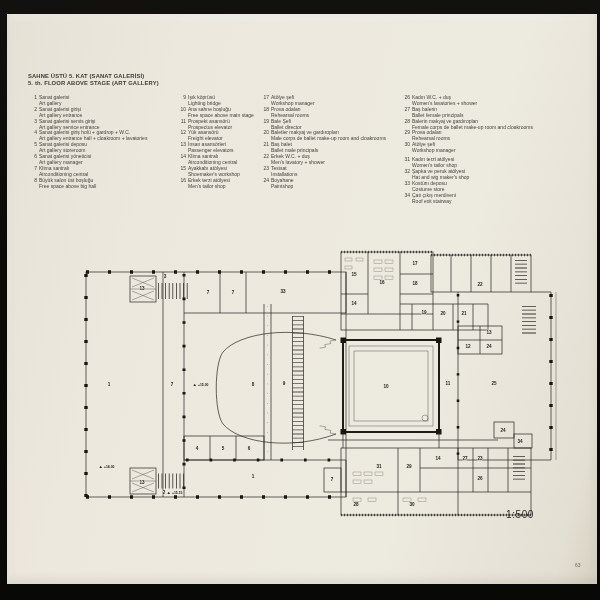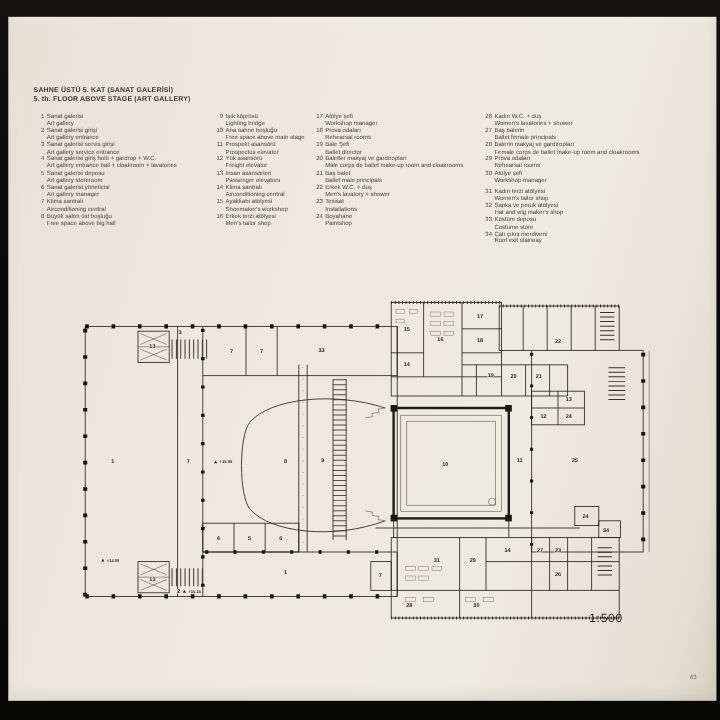--- a/index.html
+++ b/index.html
@@ -10,21 +10,21 @@
   .title{position:absolute;left:21px;top:58px;font-size:11.6px;line-height:13.6px;font-weight:bold;
     color:#3c3933;letter-spacing:.3px;transform:scale(.5);transform-origin:0 0;white-space:nowrap;}
   .legend{position:absolute;left:0;top:80px;width:1180px;font-size:10px;line-height:11.9px;color:#45423c;
     transform:scale(.5);transform-origin:0 0;}
   .legend-col{position:absolute;top:0;white-space:nowrap;}
   .lc0{left:42px;}.lc1{left:340px;}.lc2{left:506px;}.lc3{left:788px;}
   .li{margin:0;}
   .l1{display:flex;}
   .no{display:inline-block;width:18px;text-align:right;margin-right:4px;flex:none;}
   .l2{padding-left:22px;}
-  .planwrap{position:absolute;left:46px;top:230px;width:500px;height:300px;text-align:center;}
+  .planwrap{position:absolute;left:61px;top:230px;width:500px;height:300px;text-align:center;}
   .pagenum{position:absolute;left:568px;top:548px;font-size:10px;color:#6b675e;transform:scale(.5);transform-origin:0 0;}
   
   .wall{stroke:#26241f;fill:none;stroke-width:.7;}
   .thin{stroke:#3a372f;fill:none;stroke-width:.4;}
   .thick{stroke:#1d1c18;fill:none;stroke-width:2;}
   .cols{stroke:#17160f;fill:none;}
   .hatch{stroke:#35332c;fill:none;}
   .glaz{stroke:#2a2822;fill:none;}
   .furn{stroke:#6e695f;fill:none;stroke-width:.35;}
   .pier{fill:#17160f;stroke:none;}

